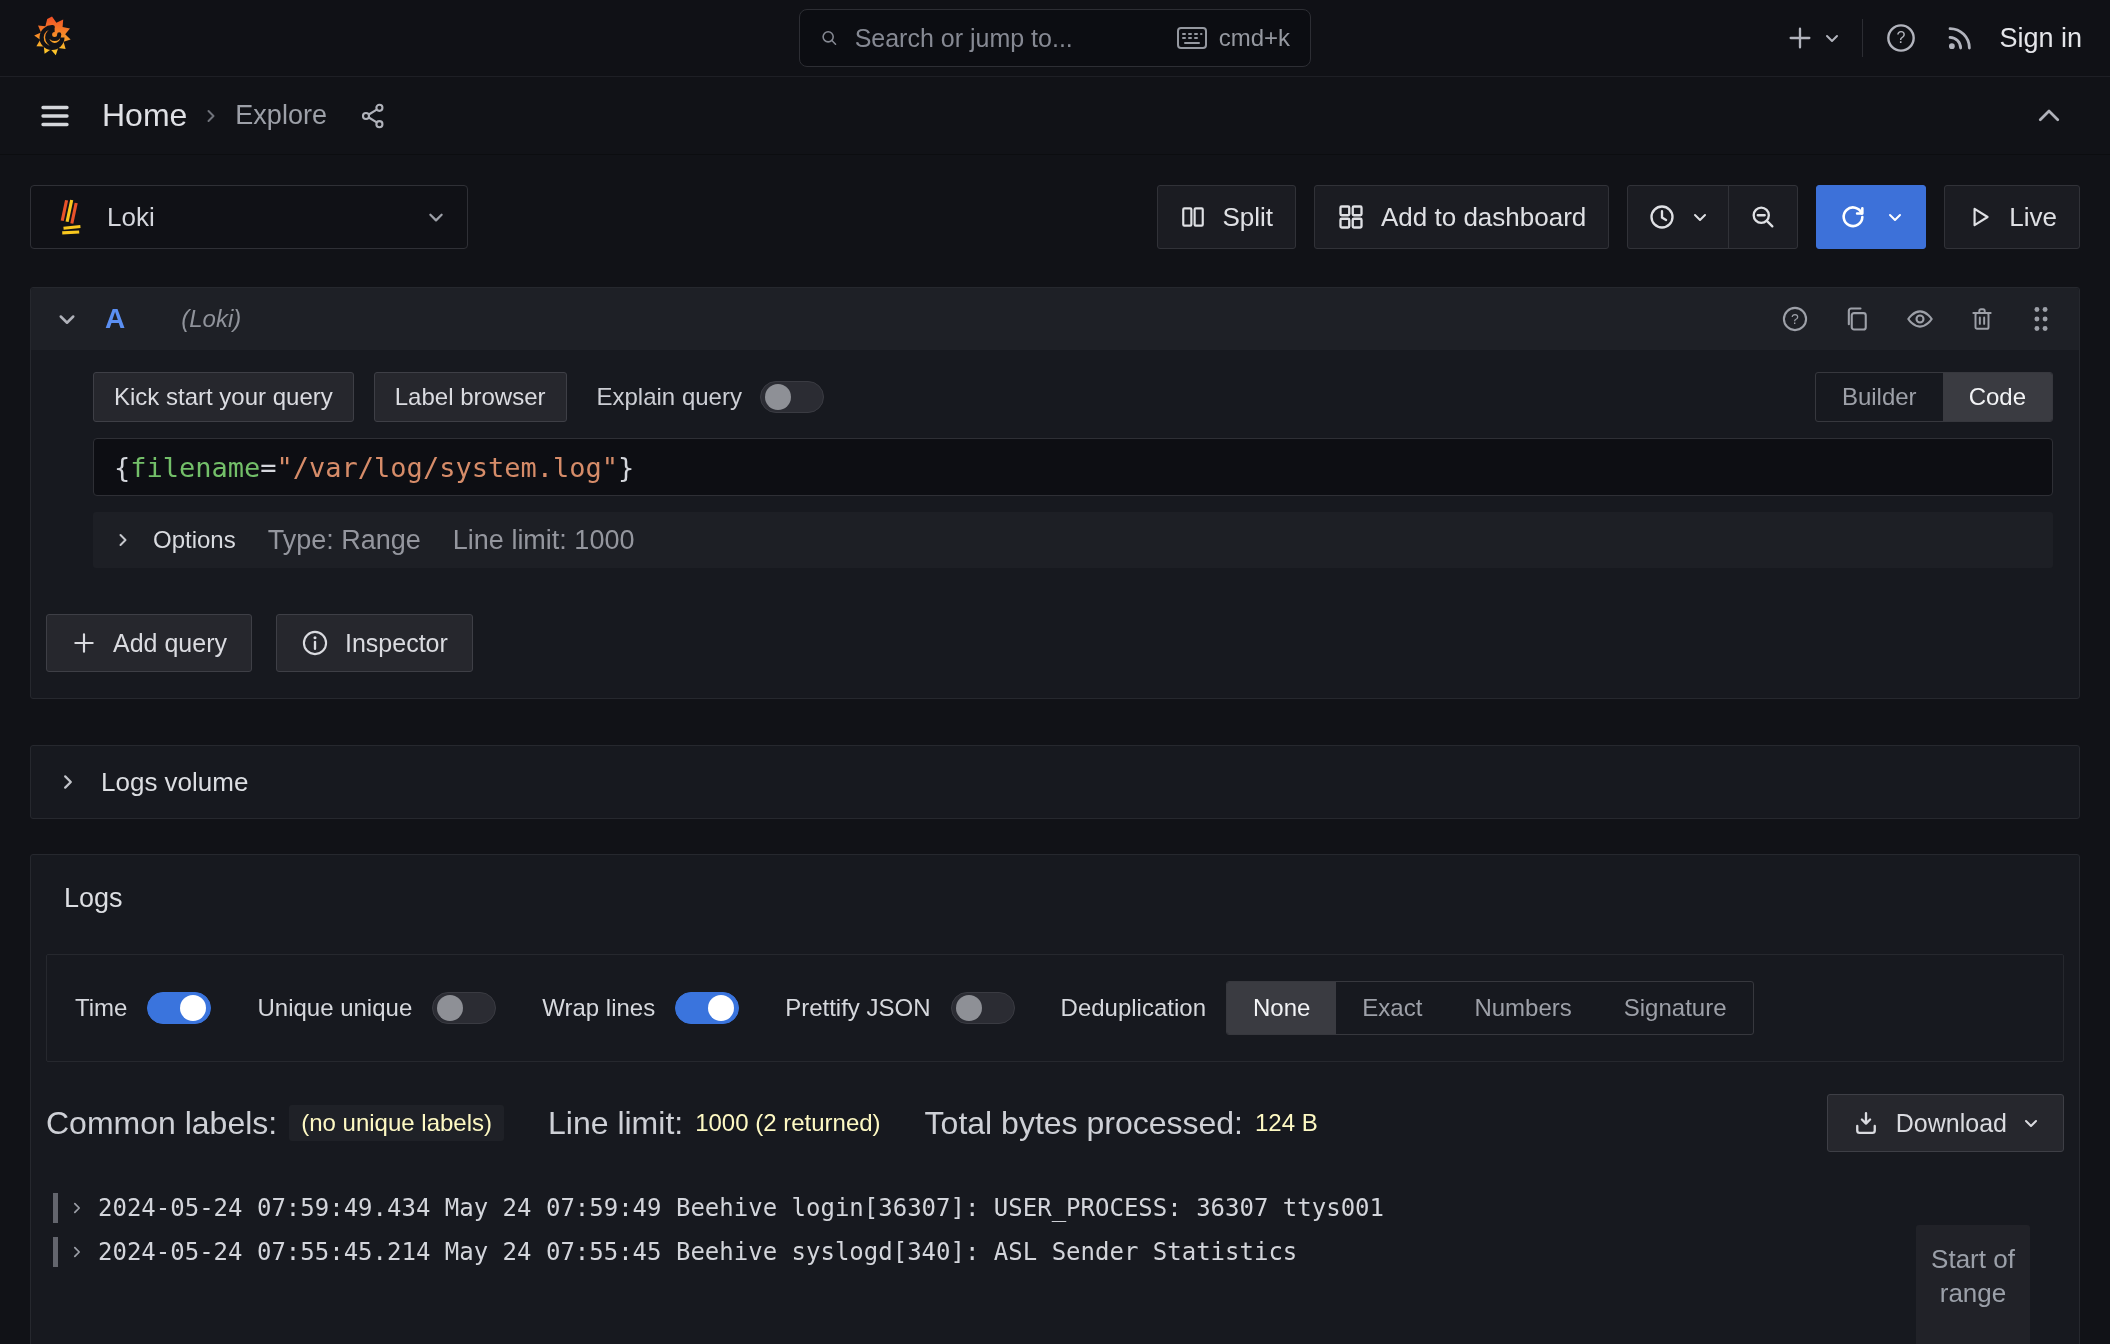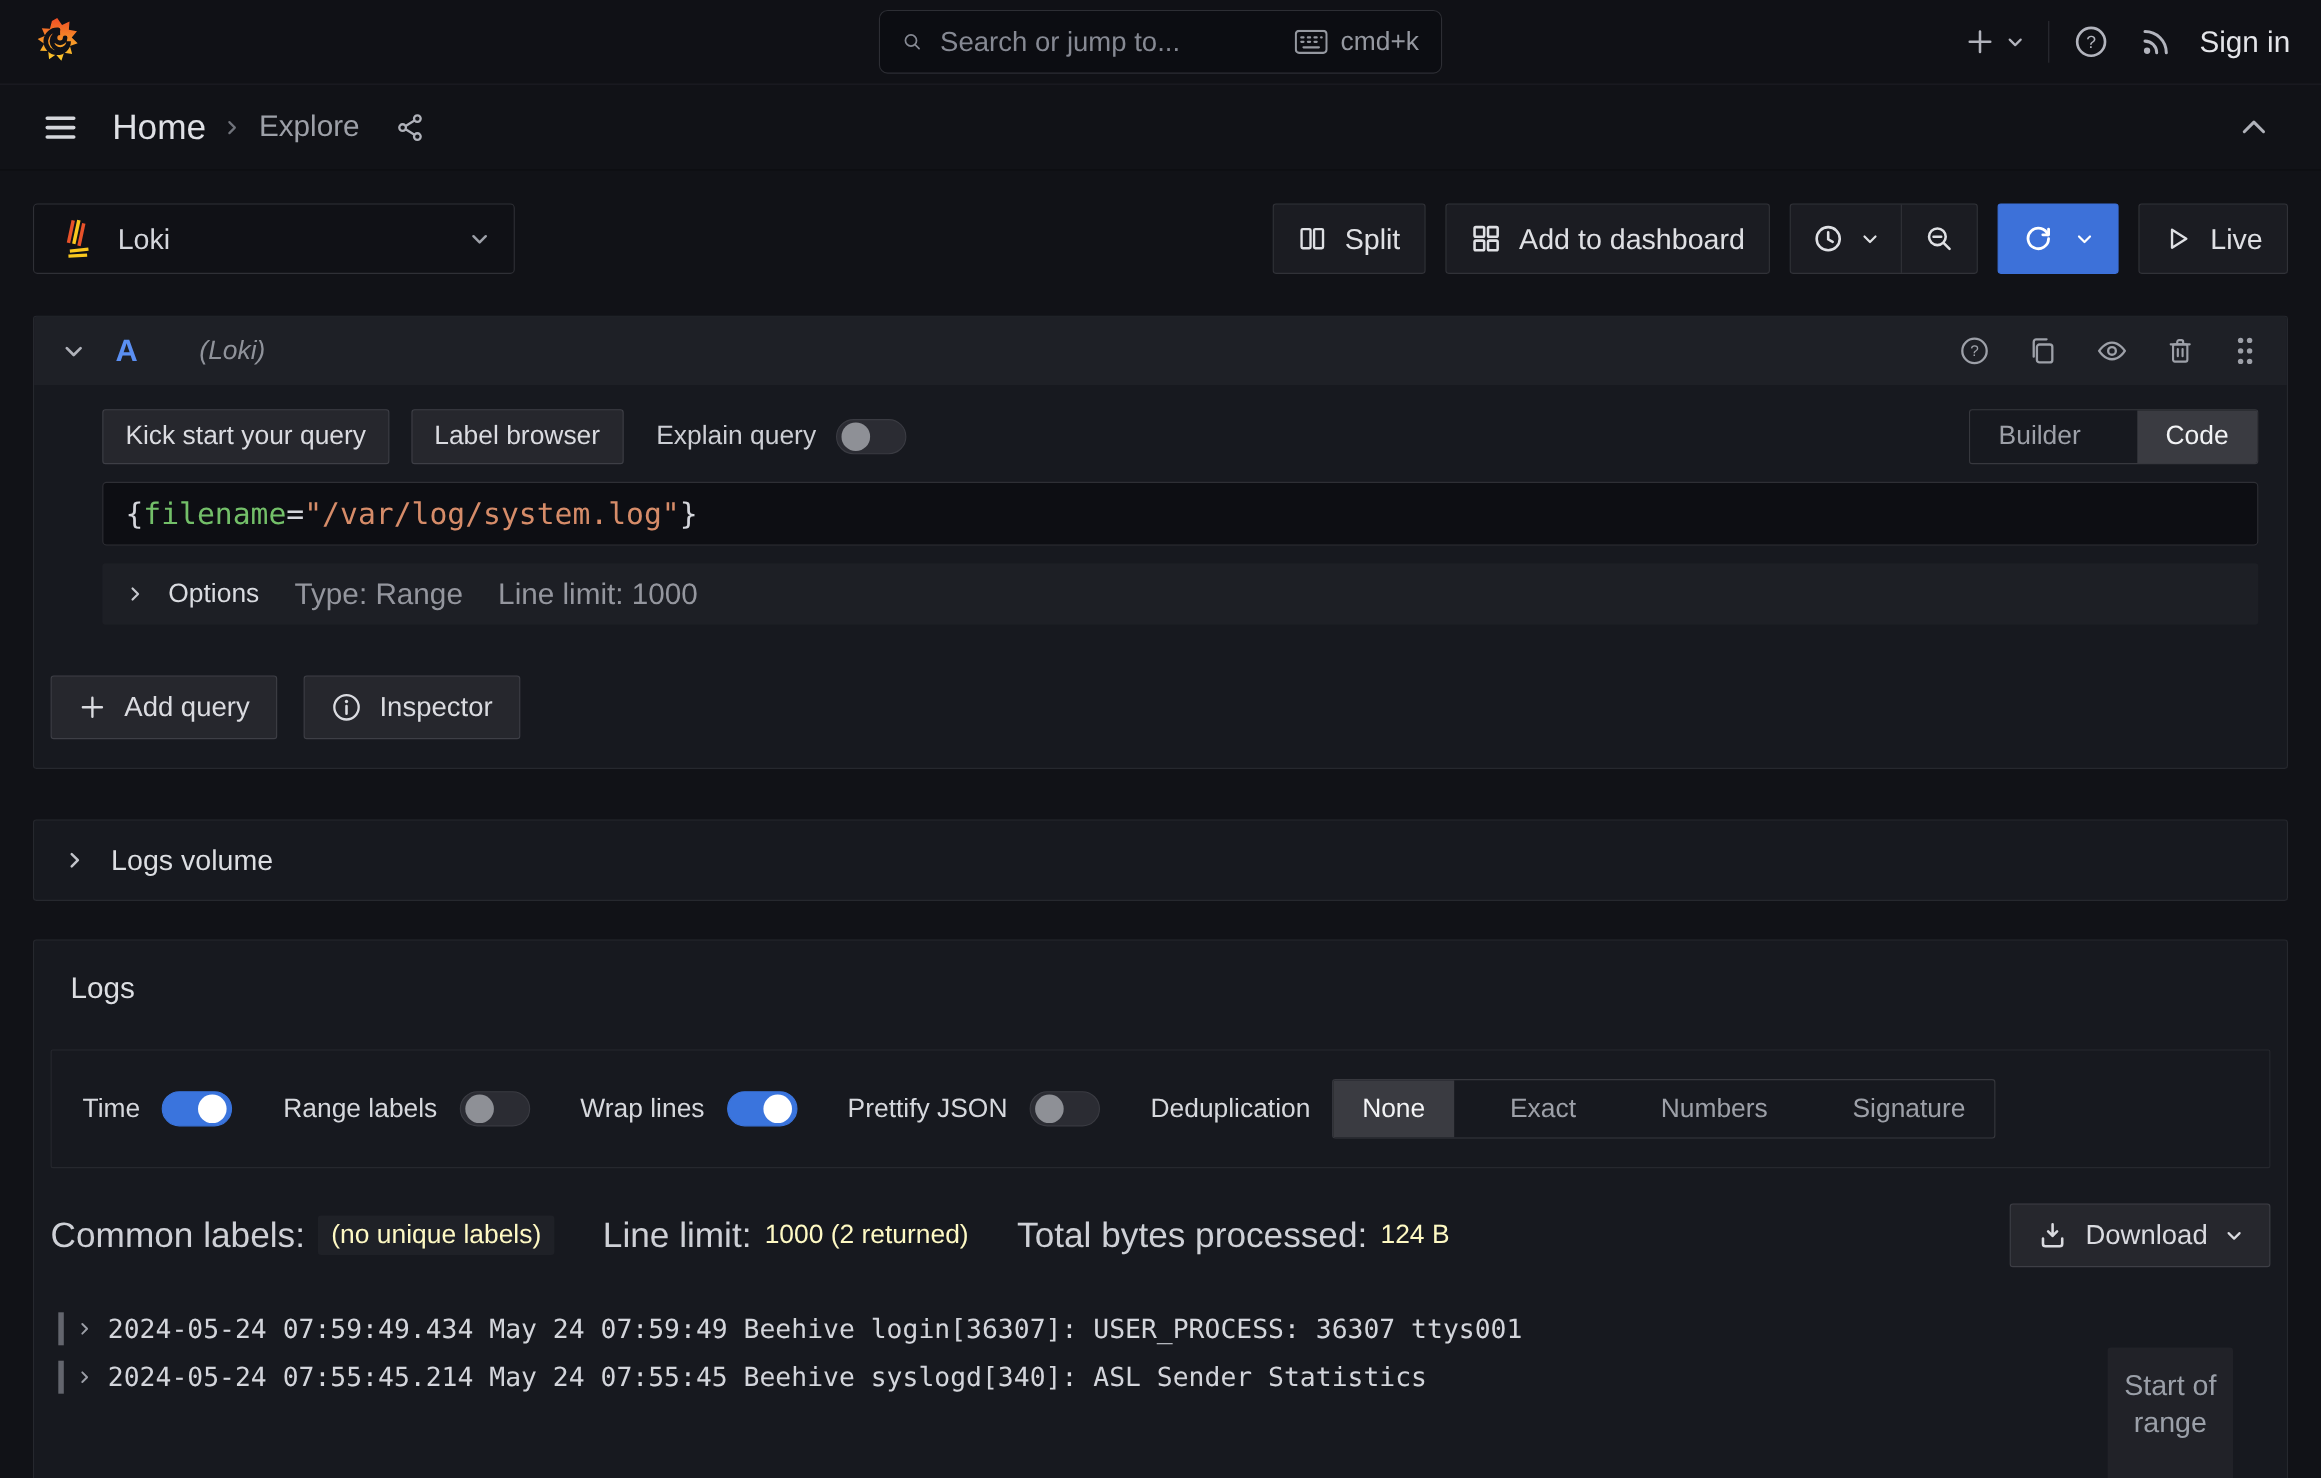--- a/index.html
+++ b/index.html
@@ -77,21 +77,21 @@
     display:flex; align-items:center; font-size:24px; font-weight:500; color:#dadbe0; cursor:pointer;
   }
   .chip + .chip { margin-left:20px; }
   .explain-label { margin-left:30px; font-size:24px; color:#ccced4; }
   .switch { width:64px; height:32px; border-radius:16px; position:relative; background:#2b2c33; border:1px solid #3a3b42; cursor:pointer; flex:none; }
   .switch .knob { position:absolute; top:2px; width:26px; height:26px; border-radius:50%; }
   .switch.off .knob { left:4px; background:#8e9096; }
   .switch.on { background:#3a74dd; border-color:#3a74dd; }
   .switch.on .knob { right:4px; background:#ffffff; }
   .ml18 { margin-left:18px; }
-  .seg-group { display:flex; align-items:stretch; border:1px solid #37383e; border-radius:3px; height:50px; overflow:hidden;gap:25px; }
+  .seg-group { display:flex; align-items:stretch; border:1px solid #37383e; border-radius:3px; height:50px; overflow:hidden; }
   .seg-group.tall { height:54px; }
   .seg-item { display:flex; align-items:center; padding:0 26px; font-size:24px; color:#9da0a8; cursor:pointer; }
   .seg-item.selected { background:#3a3b41; color:#f2f3f5; font-weight:500; }
   .builder-code { margin-left:auto; }
   .query-input {
     margin:16px 26px 0 62px; height:58px; background:#0d0e13; border:1px solid #2e2f35; border-radius:4px;
     display:flex; align-items:center; padding:0 20px;
     font-family:"DejaVu Sans Mono",monospace; font-size:27px; cursor:text;
   }
   .c-brace,.c-eq { color:#d4d6dc; }
@@ -389,21 +389,21 @@
   <div class="logs-panel">
     <div class="logs-title">Logs</div>
 
     <div class="logs-controls">
       <div class="ctrl-row">
         <span class="ctrl-label pre">Time</span>
         <div class="switch on">
             <div class="knob"></div>
           </div>
 
-        <span class="ctrl-label pre ctrl-gap">Range labels</span>
+        <span class="ctrl-label pre ctrl-gap">Unique unique</span>
         <div class="switch off">
             <div class="knob"></div>
           </div>
 
         <span class="ctrl-label pre ctrl-gap">Wrap lines</span>
         <div class="switch on">
             <div class="knob"></div>
           </div>
 
         <span class="ctrl-label pre ctrl-gap">Prettify JSON</span>

